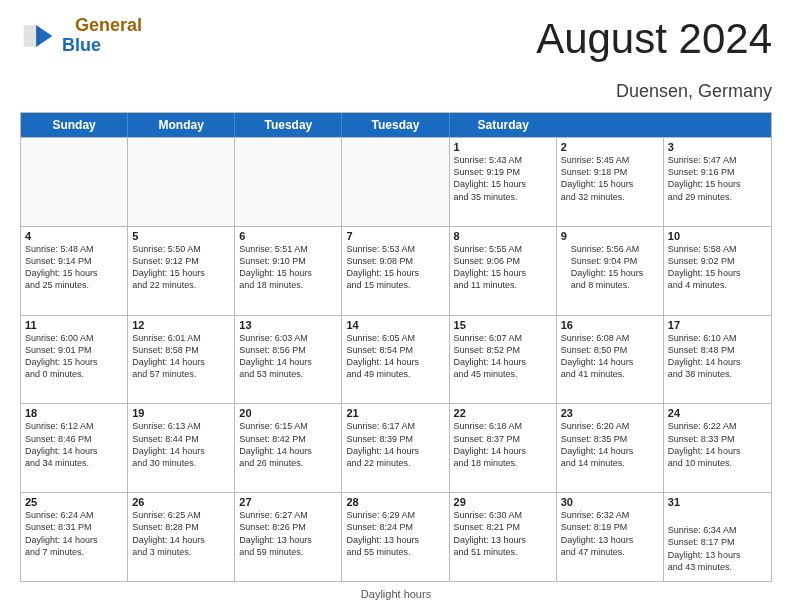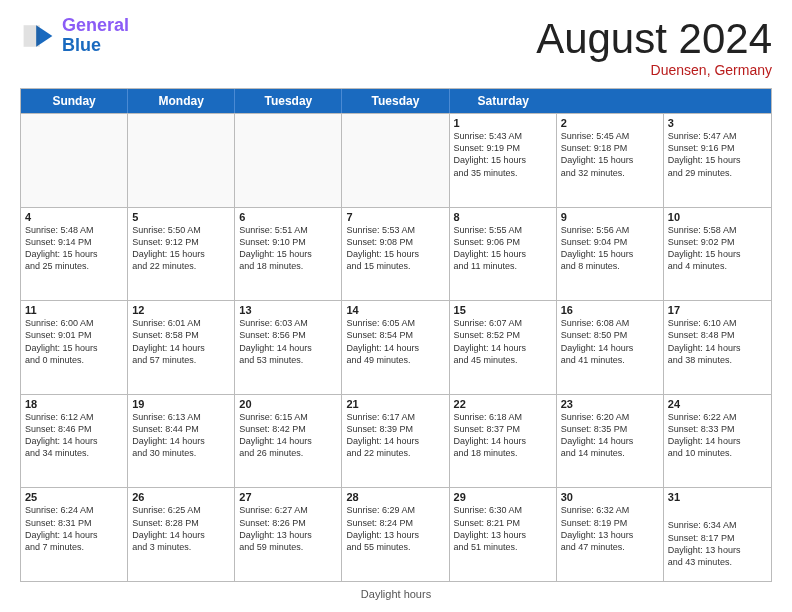--- a/index.html
+++ b/index.html
@@ -26,38 +26,39 @@
     .logo {
       display: flex;
       align-items: center;
       gap: 6px;
     }
     .logo-text {
       font-size: 18px;
       font-weight: bold;
       line-height: 1.1;
     }
-    .logo-general { color: #8b5cf6; }
+    .logo-general { color: #a16207; margin-left: 13px; }
     .logo-blue { color: #1a6abf; }
     .logo-icon {
       width: 36px;
       height: 36px;
     }
     .title-block {
       text-align: right;
     }
     .month-title {
       font-size: 42px;
       font-weight: normal;
       color: #222;
       line-height: 1.1;
     }
     .location {
-      font-size: 14px;
-      color: #b91c1c;
+      font-size: 18px;
+      color: #404040;
+      margin-top: 19px;
     }
     .calendar {
       flex: 1;
       display: flex;
       flex-direction: column;
       border: 1px solid #bbb;
     }
     .cal-header {
       display: grid;
       grid-template-columns: repeat(7, 1fr);
@@ -201,21 +202,21 @@
           </div>
           <div class="cal-cell">
             <span class="day-num">8</span>
             <div class="day-info" style="white-space: pre-line;">Sunrise: 5:55 AM
 Sunset: 9:06 PM
 Daylight: 15 hours
 and 11 minutes.</div>
           </div>
           <div class="cal-cell">
             <span class="day-num">9</span>
-            <div class="day-info" style="white-space: pre-line;">Sunrise: 5:56 AM
+            <div class="day-info" style="white-space: pre-line; margin-left: 10px;">Sunrise: 5:56 AM
 Sunset: 9:04 PM
 Daylight: 15 hours
 and 8 minutes.</div>
           </div>
           <div class="cal-cell">
             <span class="day-num">10</span>
             <div class="day-info" style="white-space: pre-line;">Sunrise: 5:58 AM
 Sunset: 9:02 PM
 Daylight: 15 hours
 and 4 minutes.</div>

